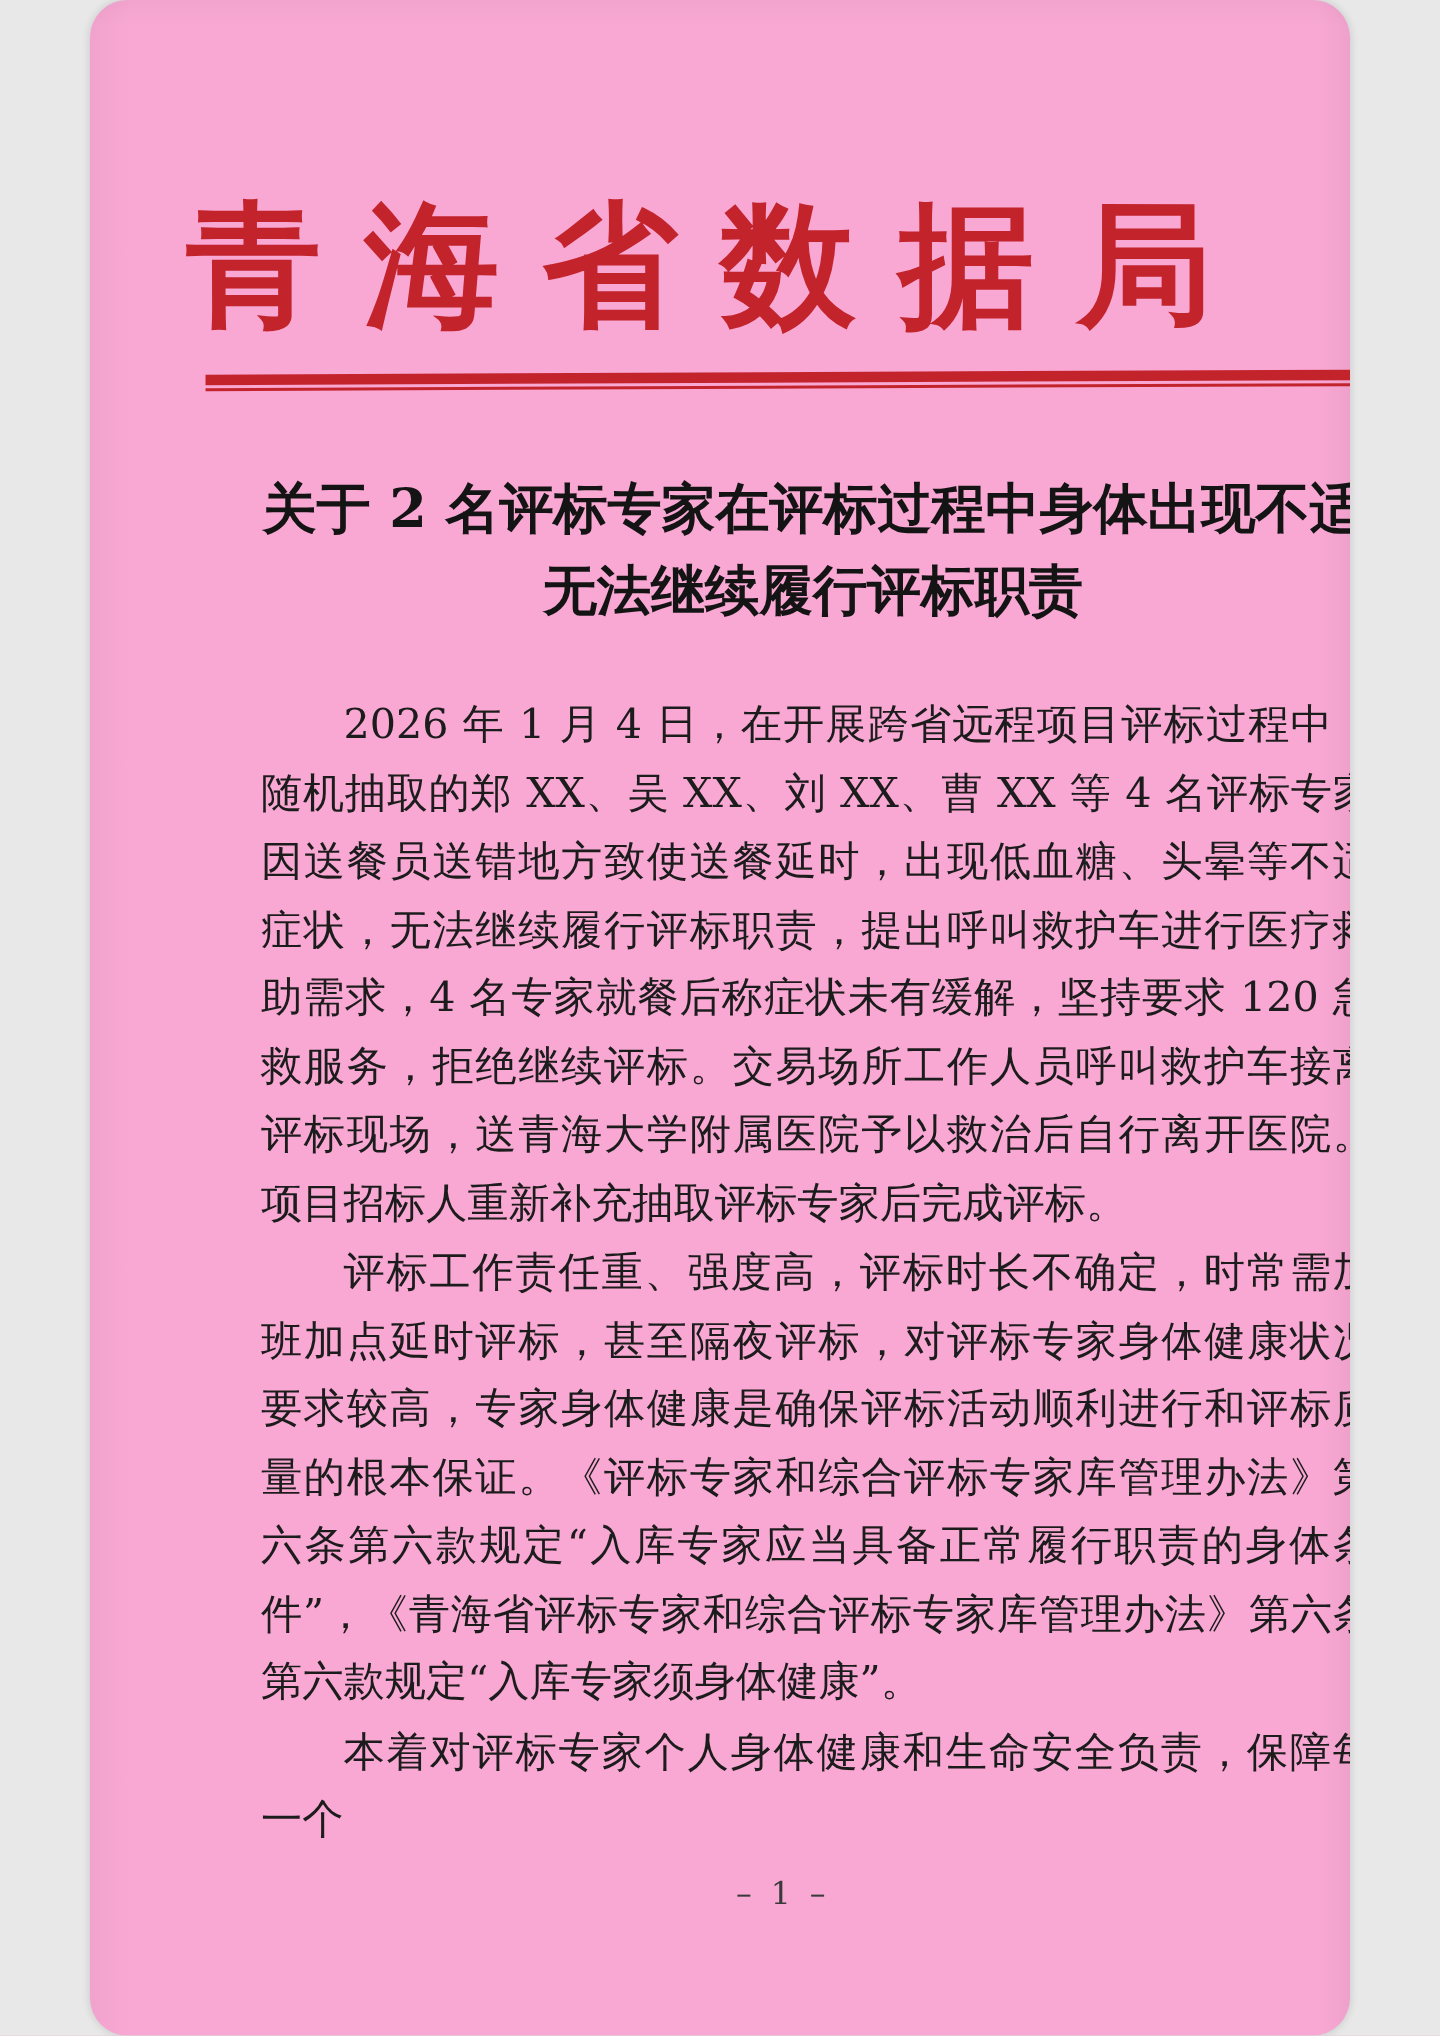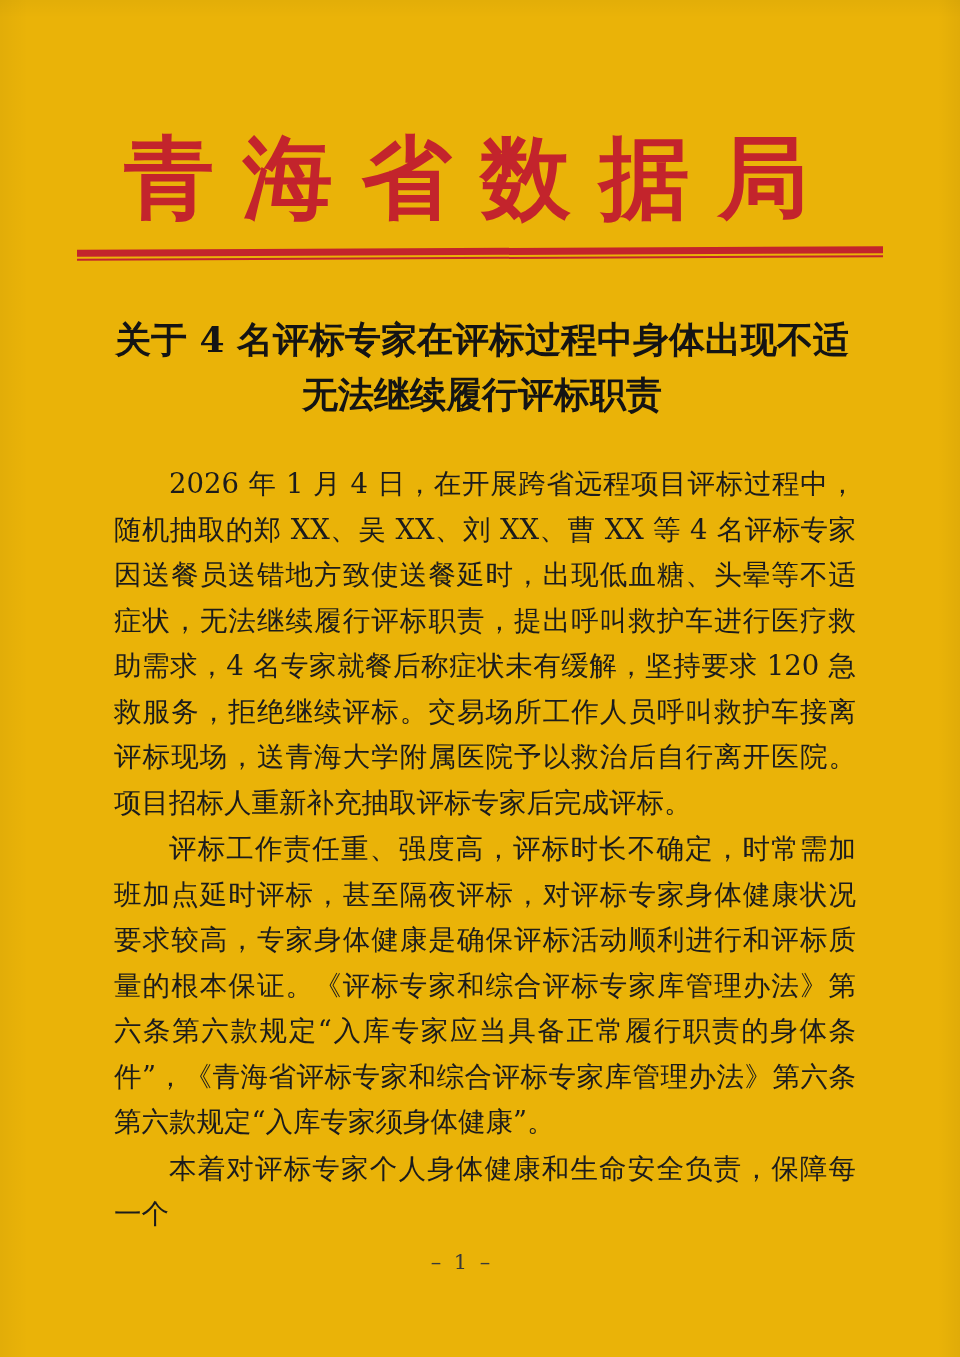--- a/index.html
+++ b/index.html
@@ -3,26 +3,27 @@
 <meta charset="utf-8">
 <style>
   html, body {
     margin: 0;
     padding: 0;
     background: #e8e8e8;
     font-family: "DejaVu Serif", "Liberation Serif", serif;
   }
   .page {
     position: relative;
-    width: 960px;
+    width: 840px;
     height: 1357px;
     margin: 0 auto;
-    background: #eab308;
+    background: #f9a8d4;
     overflow: hidden;
     box-shadow: 0 0 6px rgba(0,0,0,.15);
+    border-radius: 25px;
   }
   
   .page::before {
     content: "";
     position: absolute;
     inset: 0;
     background:
       linear-gradient(to right, rgba(0,0,0,0.035), rgba(0,0,0,0) 28px),
       linear-gradient(to left, rgba(0,0,0,0.045), rgba(0,0,0,0) 22px),
       linear-gradient(to bottom, rgba(0,0,0,0.03), rgba(0,0,0,0) 18px);
@@ -102,21 +103,21 @@
 <div class="page">
 
   <div class="masthead">青海省数据局</div>
 
   <div class="masthead-divider">
     <div class="thick"></div>
     <div class="thin"></div>
   </div>
 
   <div class="doc-title">
-    <div>关于 4 名评标专家在评标过程中身体出现不适</div>
+    <div>关于 2 名评标专家在评标过程中身体出现不适</div>
     <div>无法继续履行评标职责</div>
   </div>
 
   <div class="doc-body">
     <p>2026 年 1 月 4 日，在开展跨省远程项目评标过程中，随机抽取的郑 XX、吴 XX、刘 XX、曹 XX 等 4 名评标专家因送餐员送错地方致使送餐延时，出现低血糖、头晕等不适症状，无法继续履行评标职责，提出呼叫救护车进行医疗救助需求，4 名专家就餐后称症状未有缓解，坚持要求 120 急救服务，拒绝继续评标。交易场所工作人员呼叫救护车接离评标现场，送青海大学附属医院予以救治后自行离开医院。项目招标人重新补充抽取评标专家后完成评标。</p>
     <p>评标工作责任重、强度高，评标时长不确定，时常需加班加点延时评标，甚至隔夜评标，对评标专家身体健康状况要求较高，专家身体健康是确保评标活动顺利进行和评标质量的根本保证。《评标专家和综合评标专家库管理办法》第六条第六款规定“入库专家应当具备正常履行职责的身体条件”，《青海省评标专家和综合评标专家库管理办法》第六条第六款规定“入库专家须身体健康”。</p>
     <p>本着对评标专家个人身体健康和生命安全负责，保障每一个</p>
   </div>
 
   <div class="page-footer">– 1 –</div>

